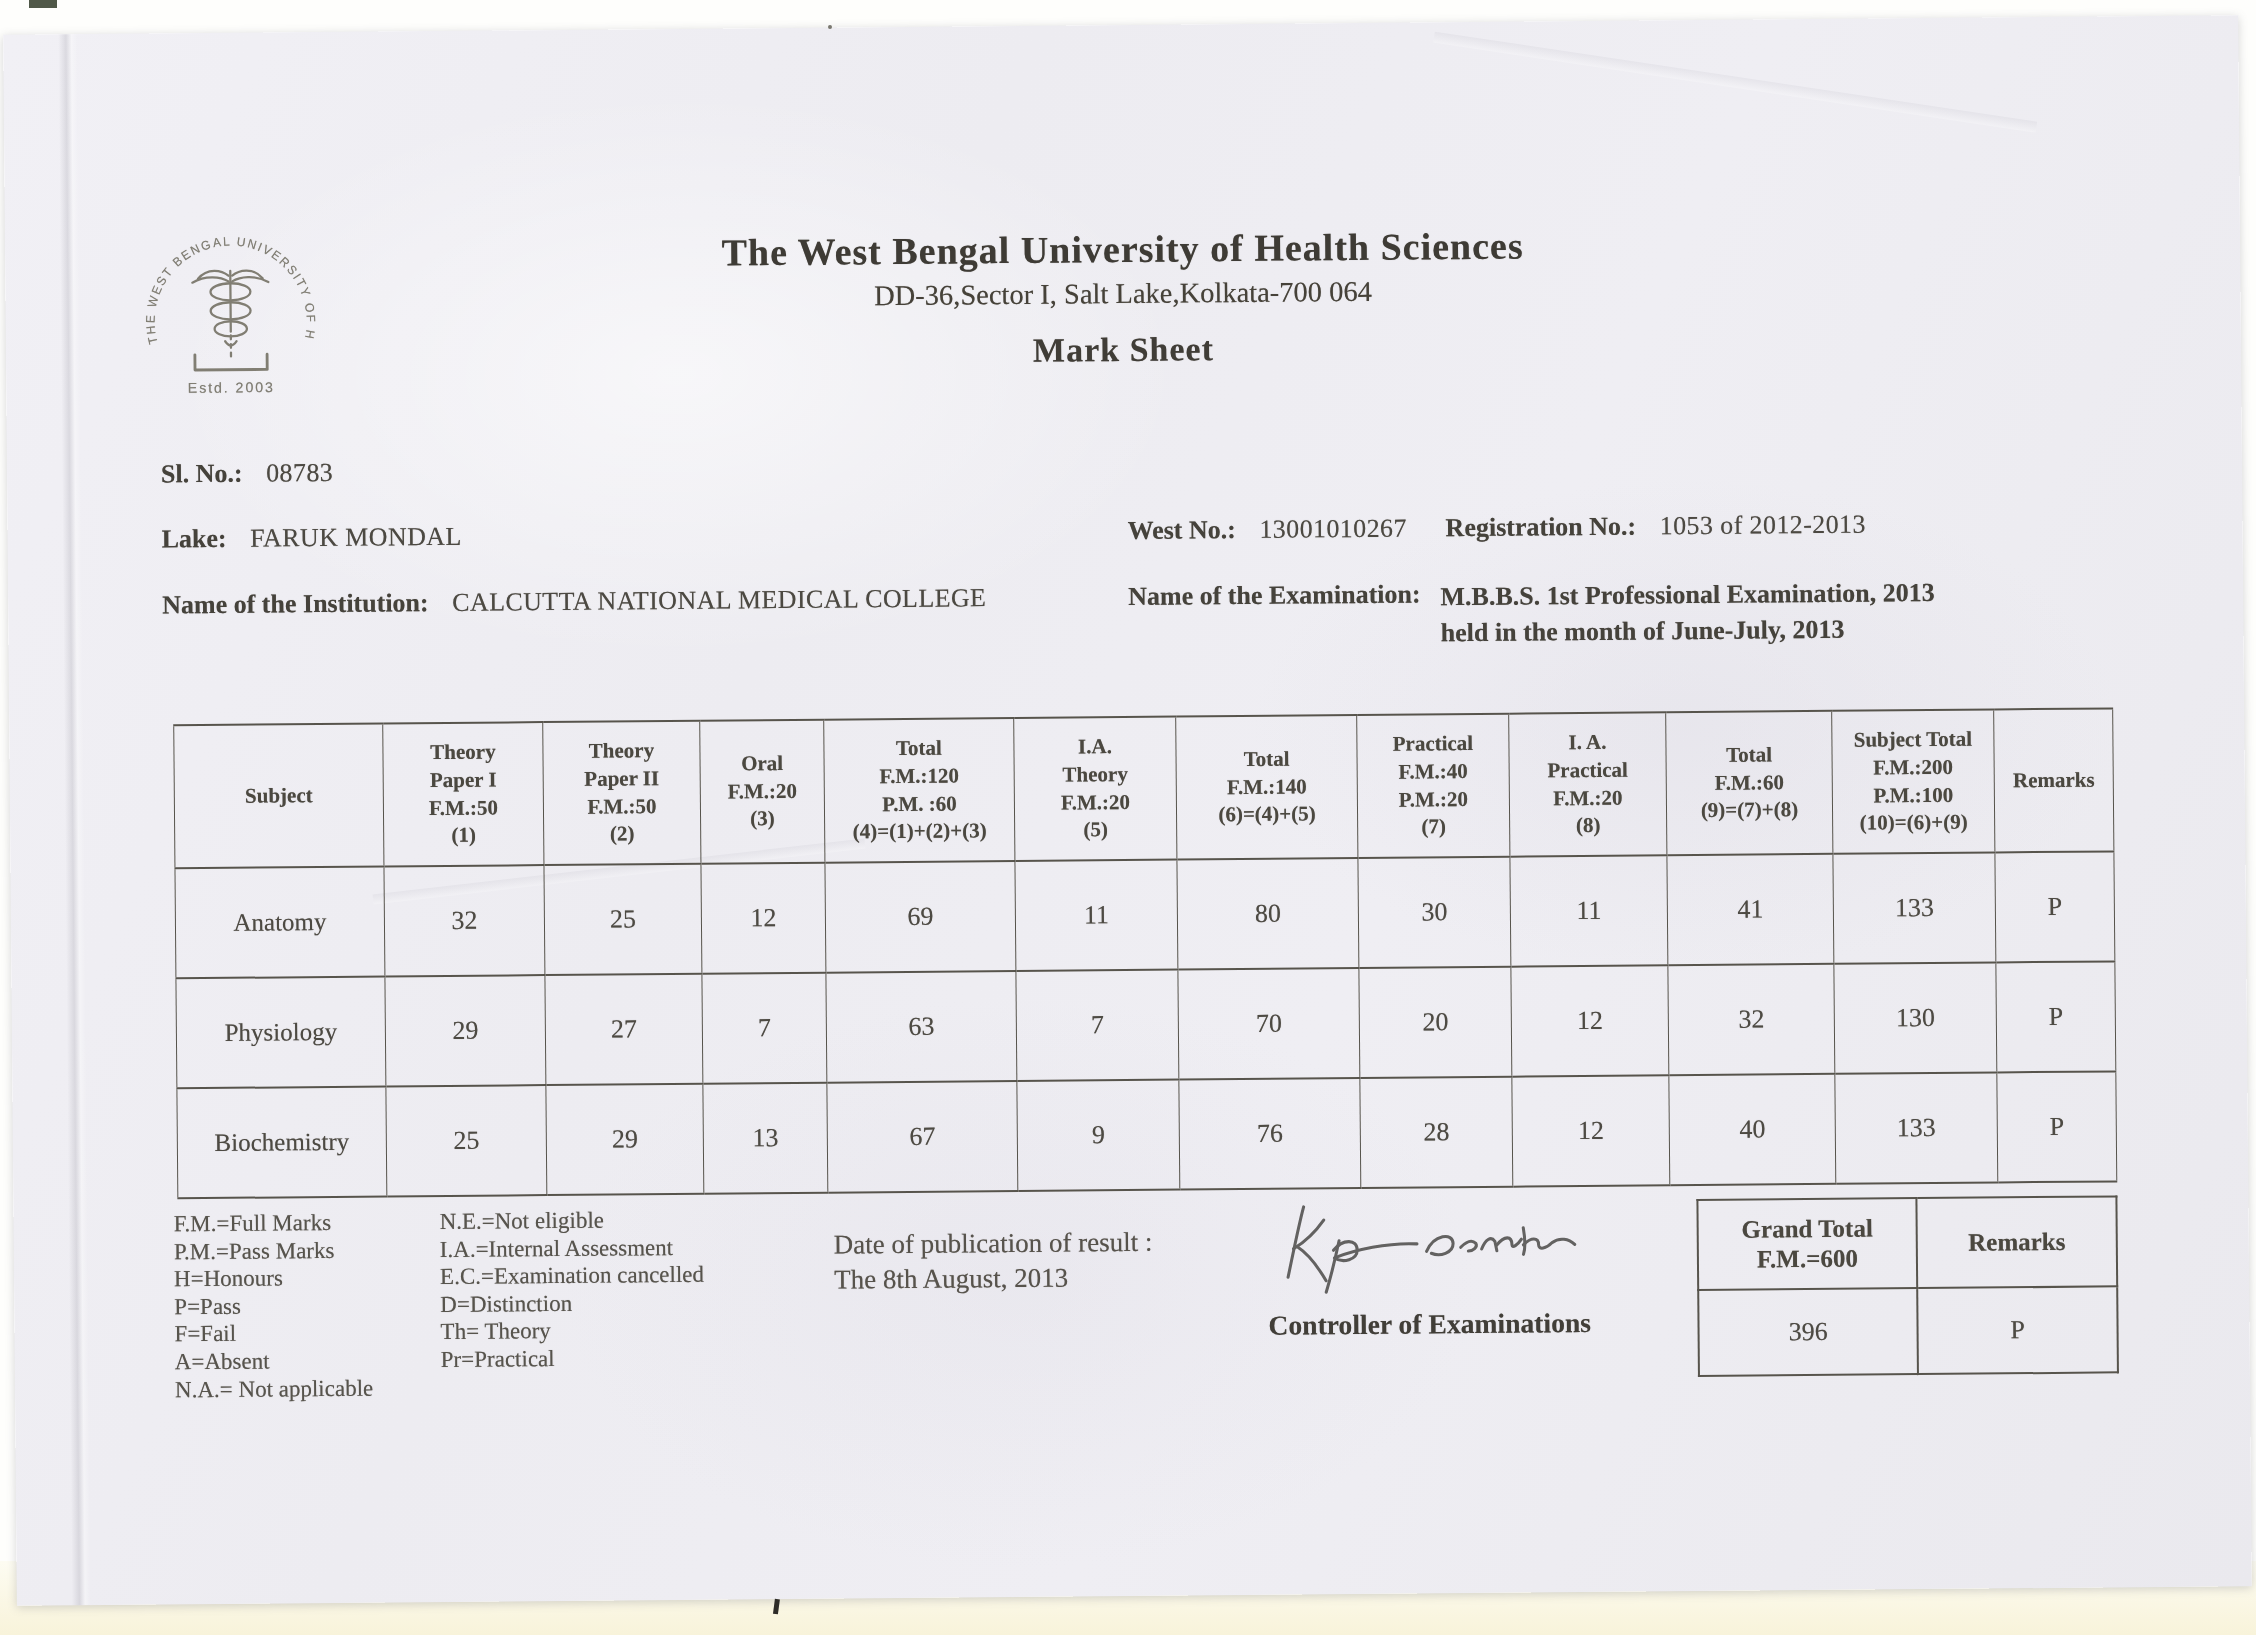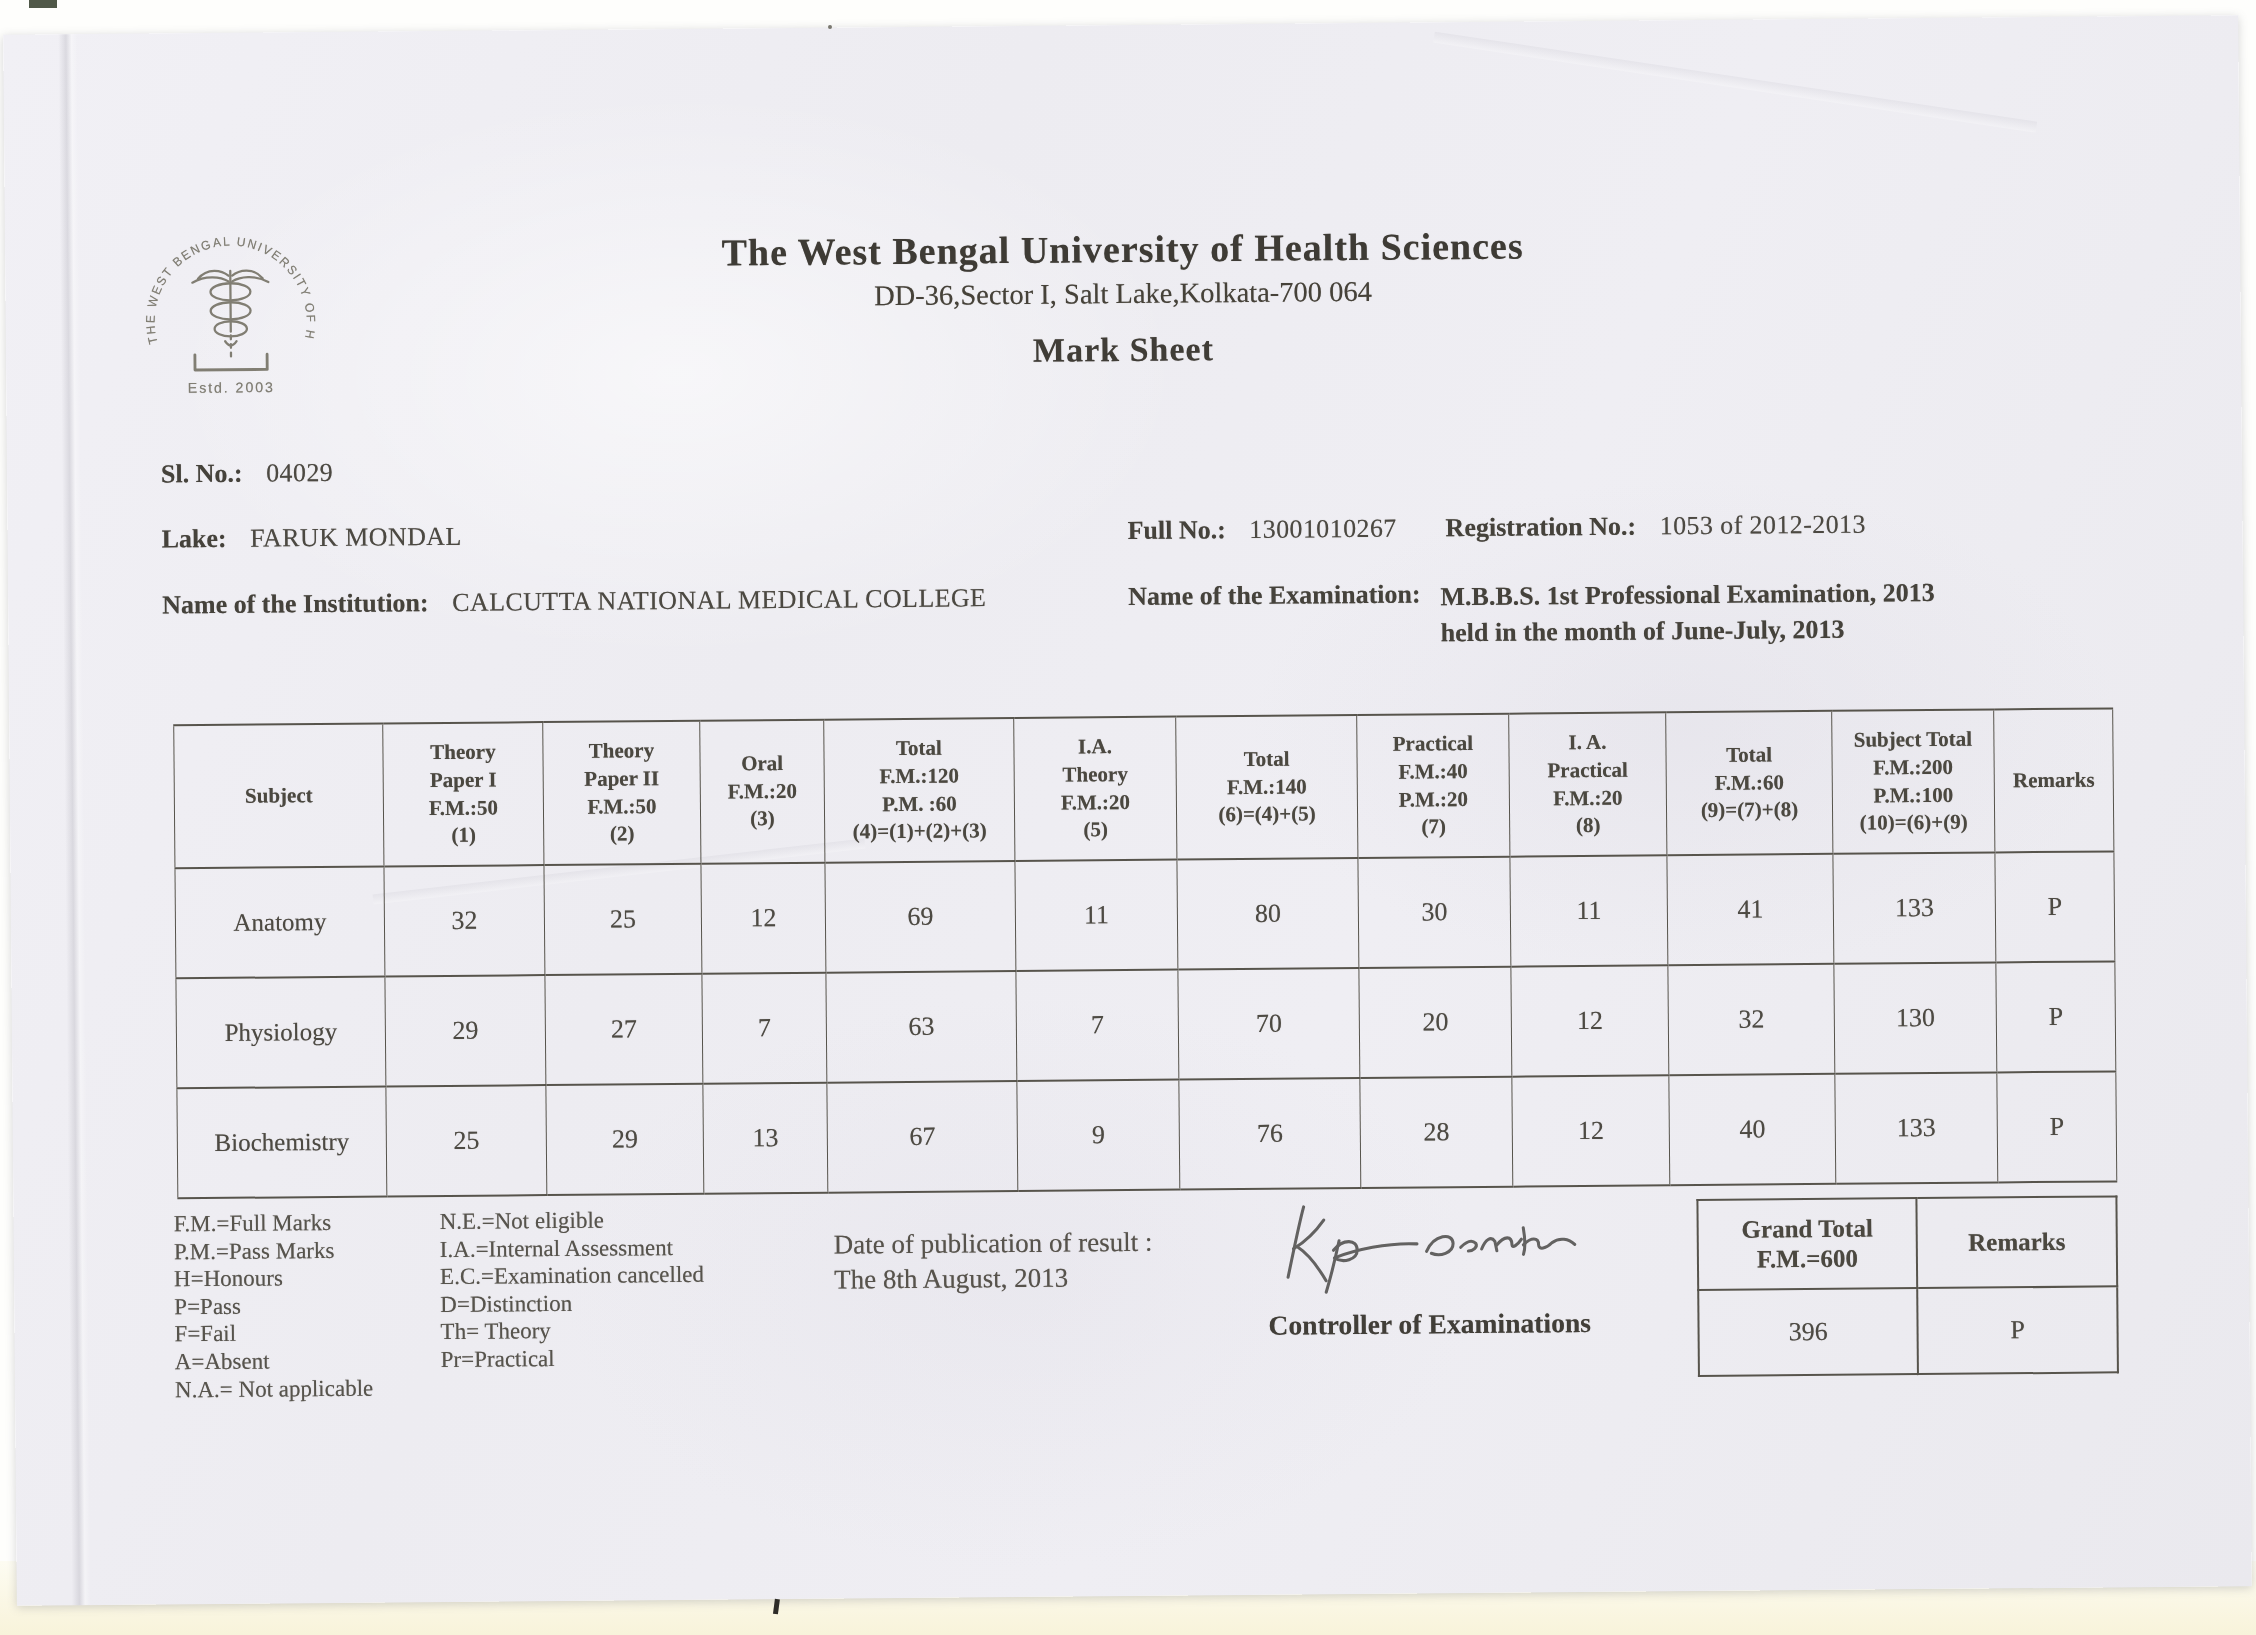--- a/index.html
+++ b/index.html
@@ -104,28 +104,28 @@
         <path d="M68,162 L144,162 M68,162 L68,146 M144,162 L144,146" stroke-width="3"></path>
       </g>
     </svg>
 
     <div class="title">The West Bengal University of Health Sciences</div>
     <div class="address">DD-36,Sector I, Salt Lake,Kolkata-700 064</div>
     <div class="doc-title">Mark Sheet</div>
 
     <div class="inforow" style="left:154px;top:426px;">
       <span class="lbl">Sl. No.:</span>
-      <span class="val">04029</span>
+      <span class="val">08783</span>
     </div>
     <div class="inforow" style="left:154px;top:491px;">
       <span class="lbl">Lake:</span>
       <span class="val">FARUK MONDAL</span>
     </div>
     <div class="inforow" style="left:1120px;top:491px;">
-      <span class="lbl">Full No.:</span>
+      <span class="lbl">West No.:</span>
       <span class="val">13001010267</span>
     </div>
     <div class="inforow" style="left:1438px;top:491px;">
       <span class="lbl">Registration No.:</span>
       <span class="val">1053 of 2012-2013</span>
     </div>
     <div class="inforow" style="left:154px;top:557px;">
       <span class="lbl">Name of the Institution:</span>
       <span class="val">CALCUTTA NATIONAL MEDICAL COLLEGE</span>
     </div>

